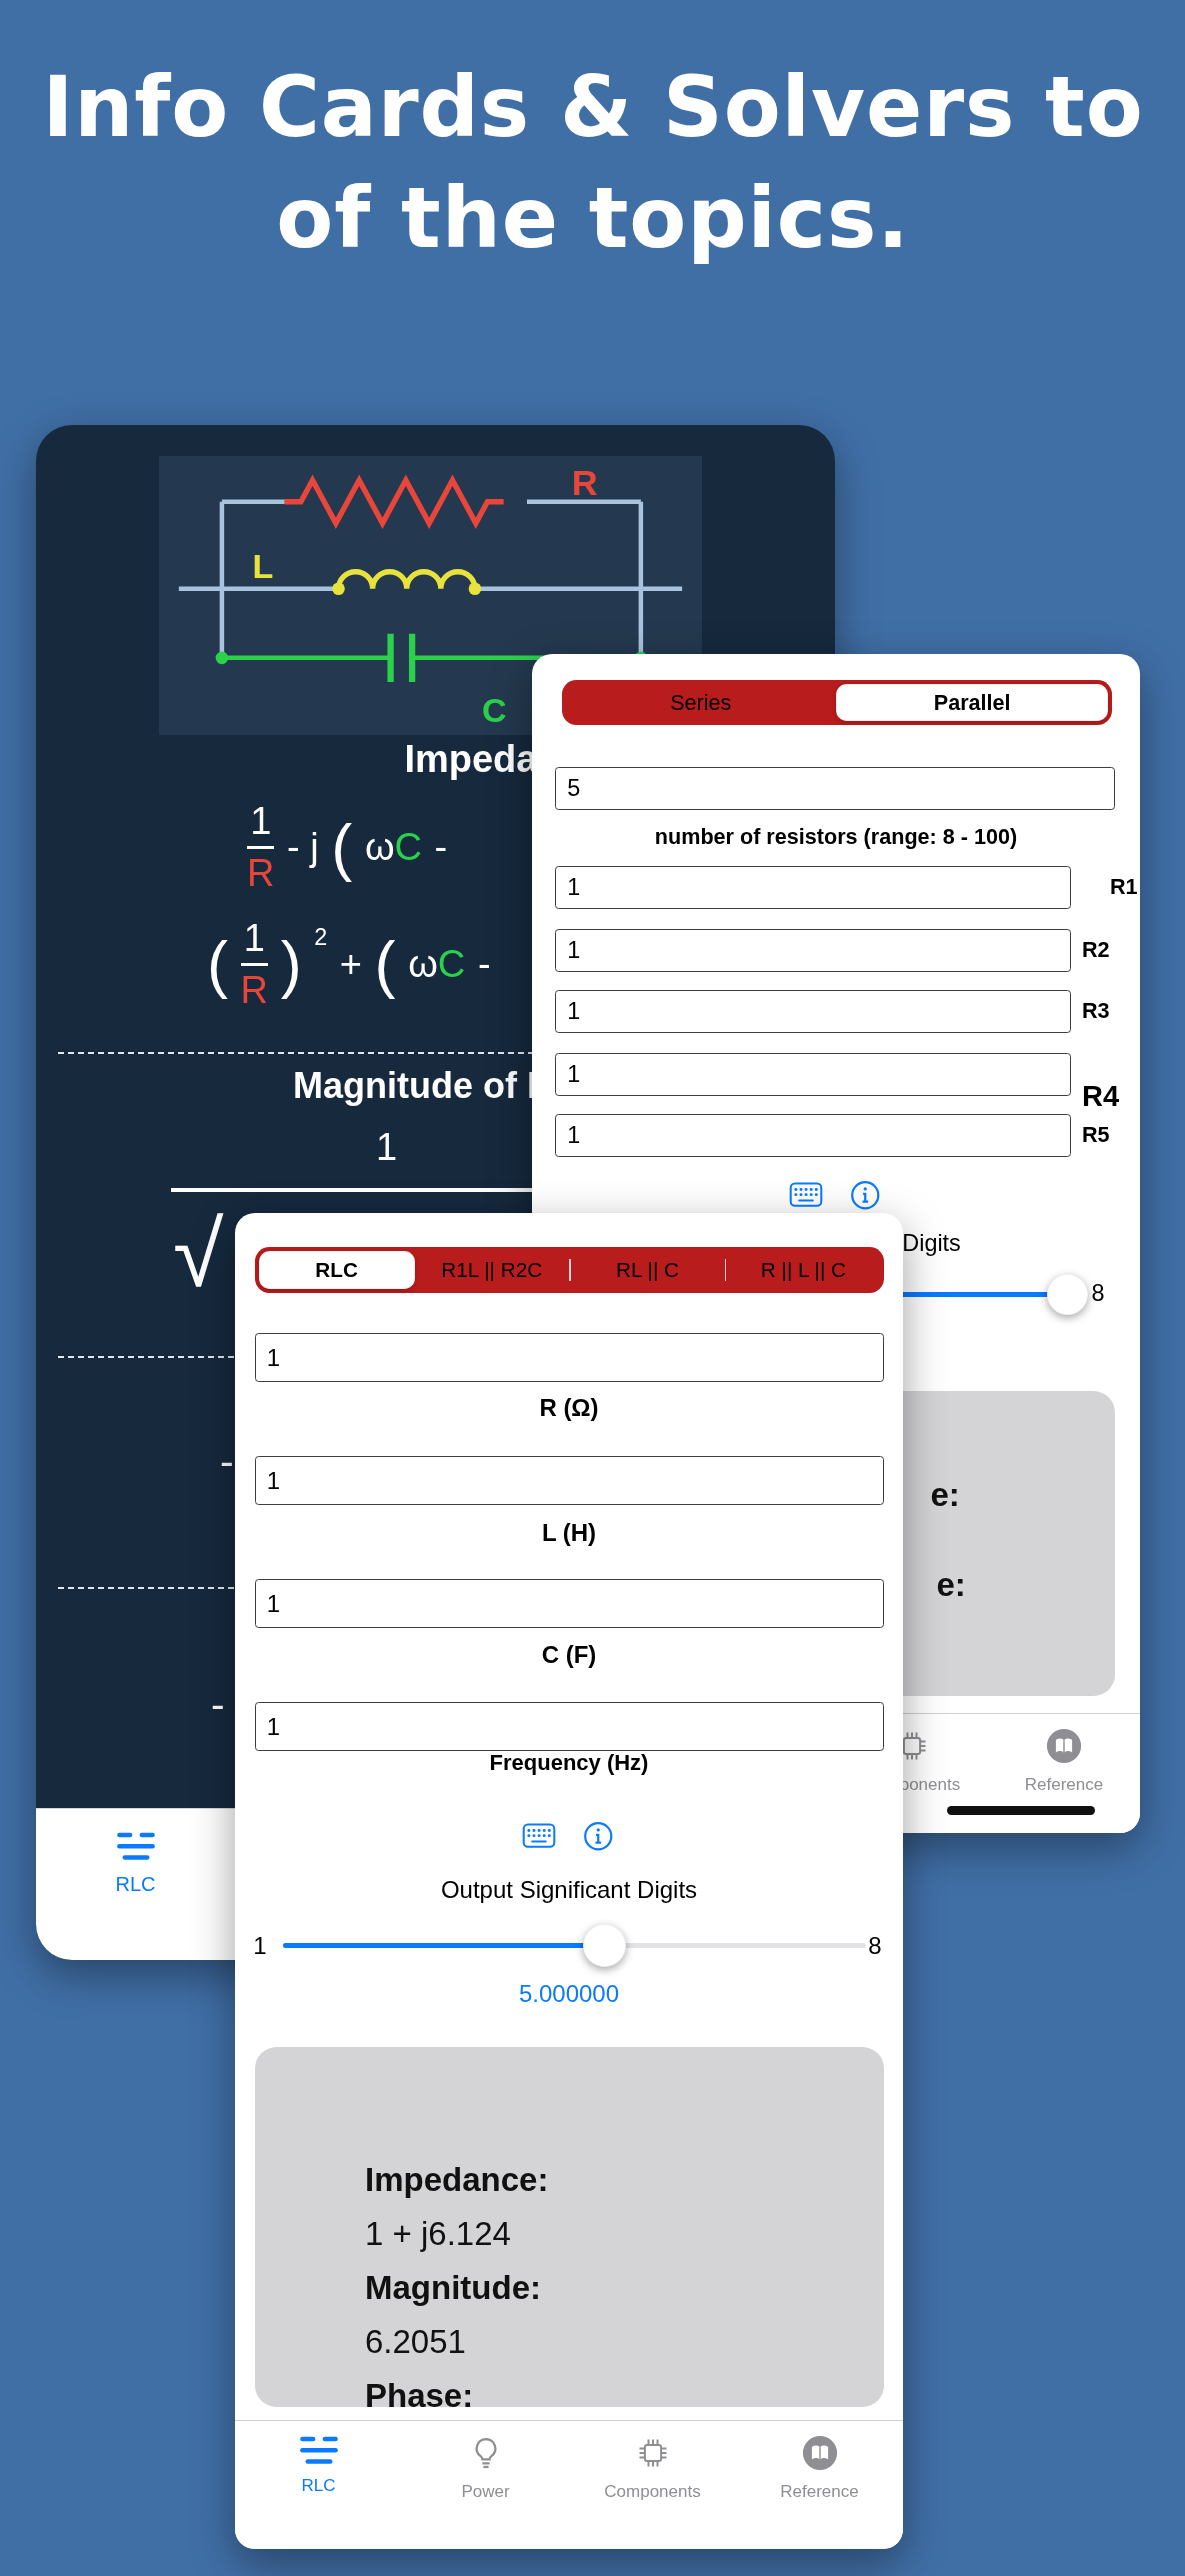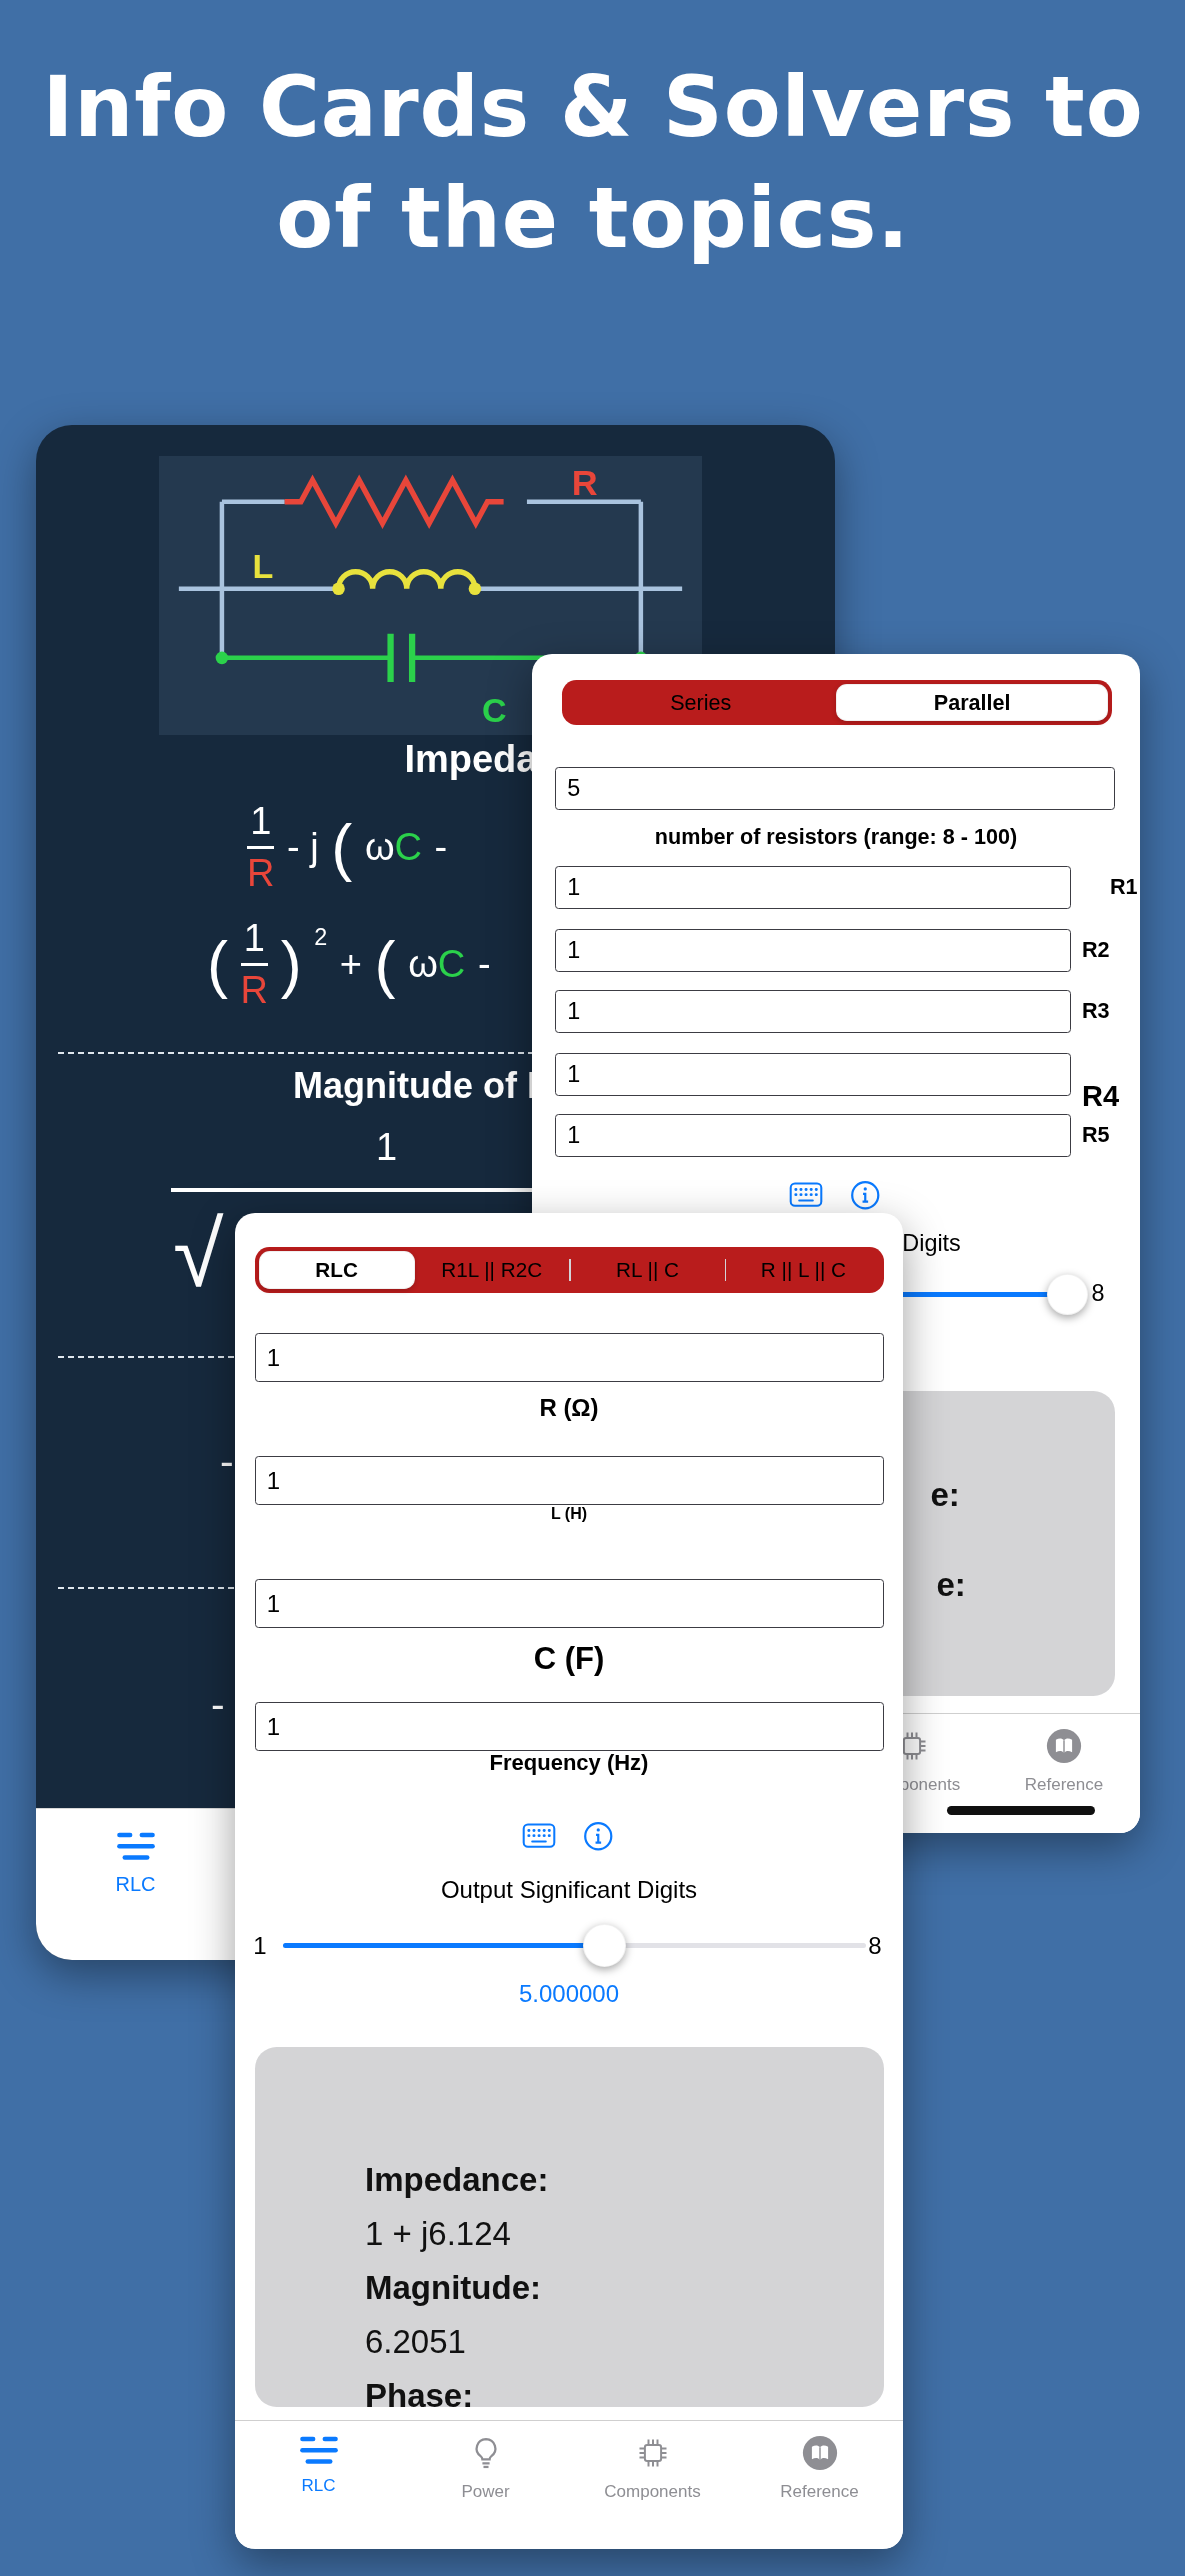--- a/index.html
+++ b/index.html
@@ -253,24 +253,24 @@
       <div class="seg-div"></div>
       <div class="seg-opt">
           <span>R || L || C</span>
         </div>
     </div>
 
     <input class="tfield" style="left: 20px; top: 120px; width: 629px; height: 49px; font-size: 24px;" readonly="" value="1">
     <div class="flabel" style="top:181px; font-size:24px;">R (Ω)</div>
 
     <input class="tfield" style="left: 20px; top: 243px; width: 629px; height: 49px; font-size: 24px;" readonly="" value="1">
-    <div class="flabel" style="top:292px; font-size:16px;">L (H)</div>
+    <div class="flabel" style="top:306px; font-size:24px;">L (H)</div>
 
     <input class="tfield" style="left: 20px; top: 366px; width: 629px; height: 49px; font-size: 24px;" readonly="" value="1">
-    <div class="flabel" style="top:428px; font-size:31px;text-align:center;">C (F)</div>
+    <div class="flabel" style="top:428px; font-size:24px;text-align:center;">C (F)</div>
 
     <input class="tfield" style="left: 20px; top: 489px; width: 629px; height: 49px; font-size: 24px;" readonly="" value="1">
     <div class="flabel" style="top:537px; font-size:22px;">Frequency (Hz)</div>
 
     <div class="icon-row" style="top:607px;">
       <span class="icon-btn">
         <svg width="34" height="29" viewBox="0 0 40 34" fill="none" stroke="currentColor" stroke-width="2.4">
           <rect x="2" y="3" width="36" height="26" rx="5"></rect>
           <path d="M8 10h.2M14 10h.2M20 10h.2M26 10h.2M32 10h.2M8 16h.2M14 16h.2M20 16h.2M26 16h.2M32 16h.2" stroke-linecap="round" stroke-width="3.4"></path>
           <path d="M12 23h16" stroke-linecap="round"></path>

